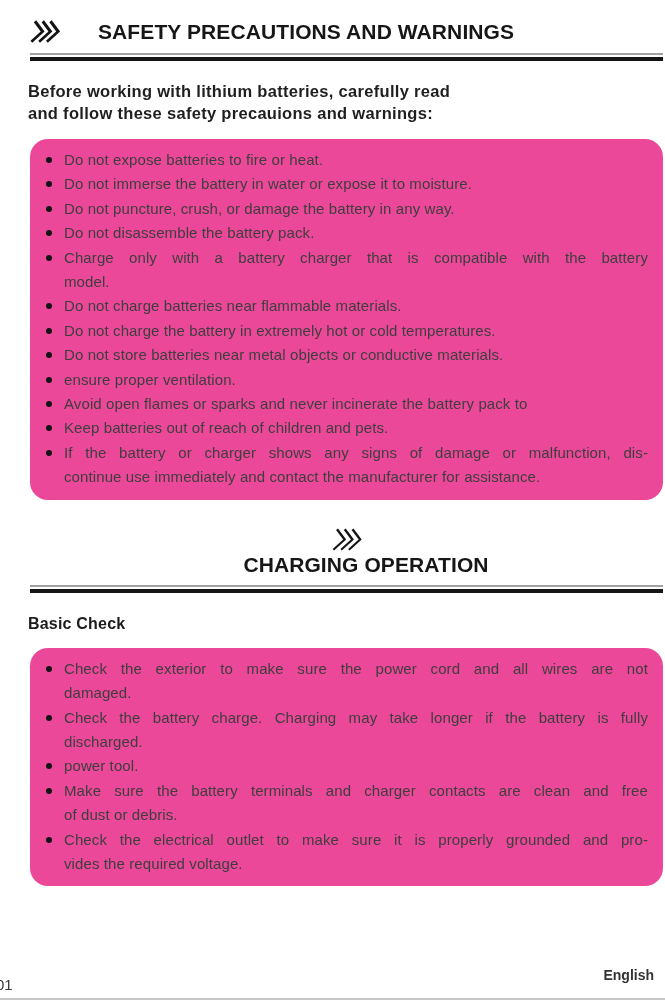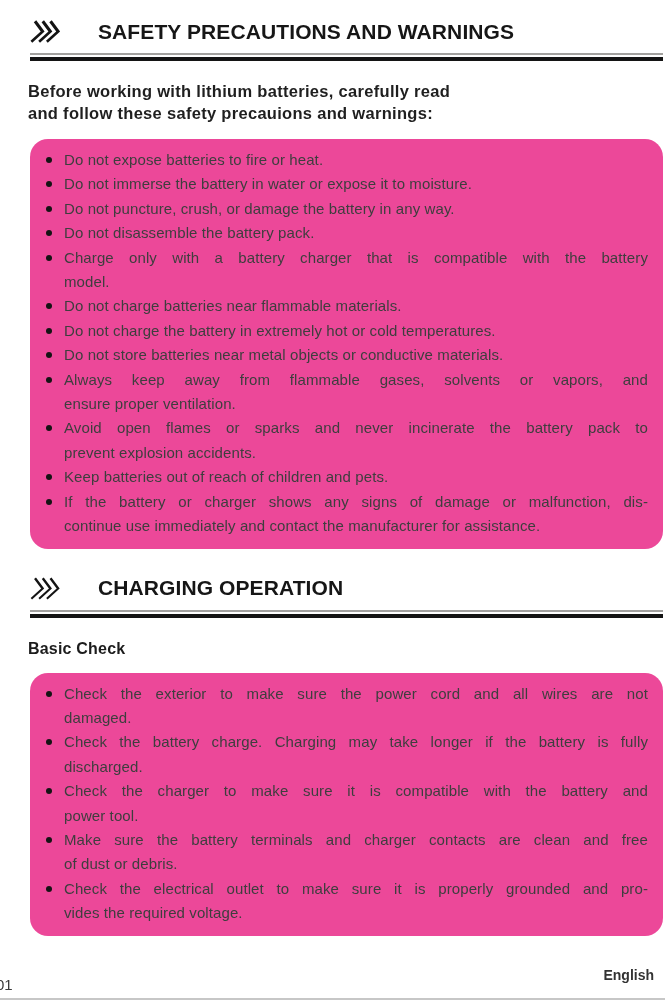--- a/index.html
+++ b/index.html
@@ -22,21 +22,21 @@
   .section-header .chevrons { flex: 0 0 auto; }
   .section-title {
     margin-left: 37px;
     font-size: 21px;
     font-weight: bold;
     letter-spacing: 0.1px;
     color: #161616;
     white-space: nowrap;
   }
   .header-1 { padding-top: 18px; }
-  .header-2 { margin-top: 26px; }
+  .header-2 { margin-top: 26px; flex-direction: column; }
   .rule-wrap { margin: 8px 0 0 30px; width: 633px; }
   .rule-gray  { height: 2px; background: #a2a19f; margin-bottom: 2px; }
   .rule-black { height: 4px; background: #141414; }
   
   .intro {
     margin: 20px 4px 0 28px;
     font-size: 16.5px;
     font-weight: bold;
     line-height: 21.5px;
     letter-spacing: 0.3px;
@@ -179,29 +179,27 @@
         </li>
         <li class="bullet-item">
           <span class="dot"></span>
           <div class="bullet-lines">
             <div class="line">Do not store batteries near metal objects or conductive materials.</div>
           </div>
         </li>
         <li class="bullet-item">
           <span class="dot"></span>
           <div class="bullet-lines">
-            <div class="line">Always keep away from flammable gases, solvents or vapors, and</div>
             <div class="line">ensure proper ventilation.</div>
           </div>
         </li>
         <li class="bullet-item">
           <span class="dot"></span>
           <div class="bullet-lines">
             <div class="line">Avoid open flames or sparks and never incinerate the battery pack to</div>
-            <div class="line">prevent explosion accidents.</div>
           </div>
         </li>
         <li class="bullet-item">
           <span class="dot"></span>
           <div class="bullet-lines">
             <div class="line">Keep batteries out of reach of children and pets.</div>
           </div>
         </li>
         <li class="bullet-item">
           <span class="dot"></span>
@@ -242,21 +240,20 @@
         <li class="bullet-item">
           <span class="dot"></span>
           <div class="bullet-lines">
             <div class="line">Check the battery charge. Charging may take longer if the battery is fully</div>
             <div class="line">discharged.</div>
           </div>
         </li>
         <li class="bullet-item">
           <span class="dot"></span>
           <div class="bullet-lines">
-            <div class="line">Check the charger to make sure it is compatible with the battery and</div>
             <div class="line">power tool.</div>
           </div>
         </li>
         <li class="bullet-item">
           <span class="dot"></span>
           <div class="bullet-lines">
             <div class="line">Make sure the battery terminals and charger contacts are clean and free</div>
             <div class="line">of dust or debris.</div>
           </div>
         </li>

